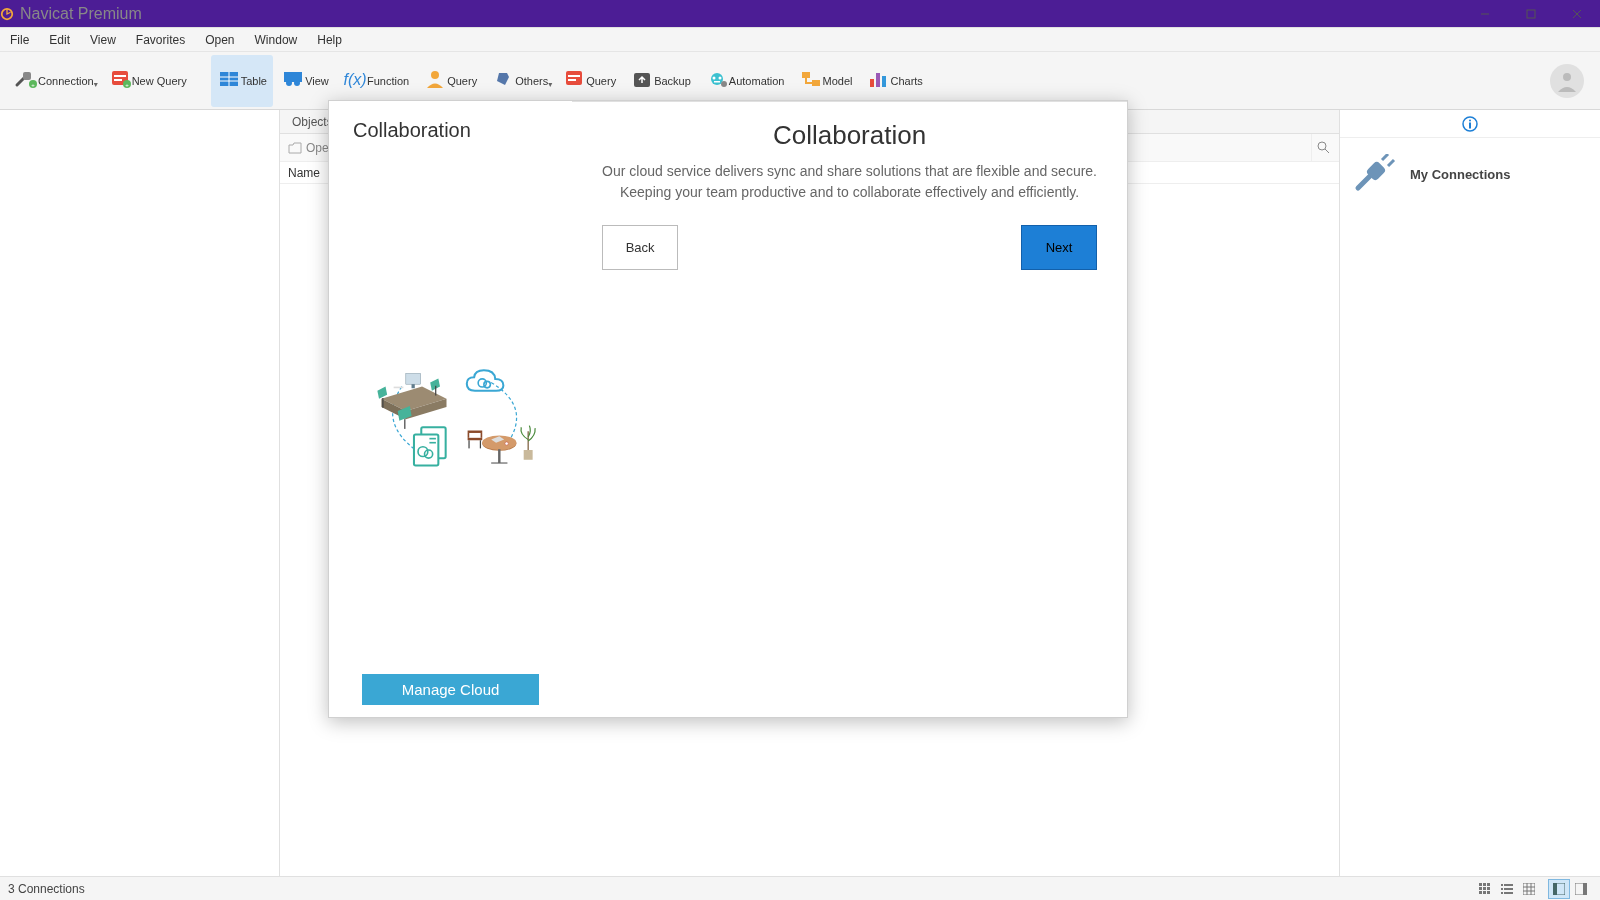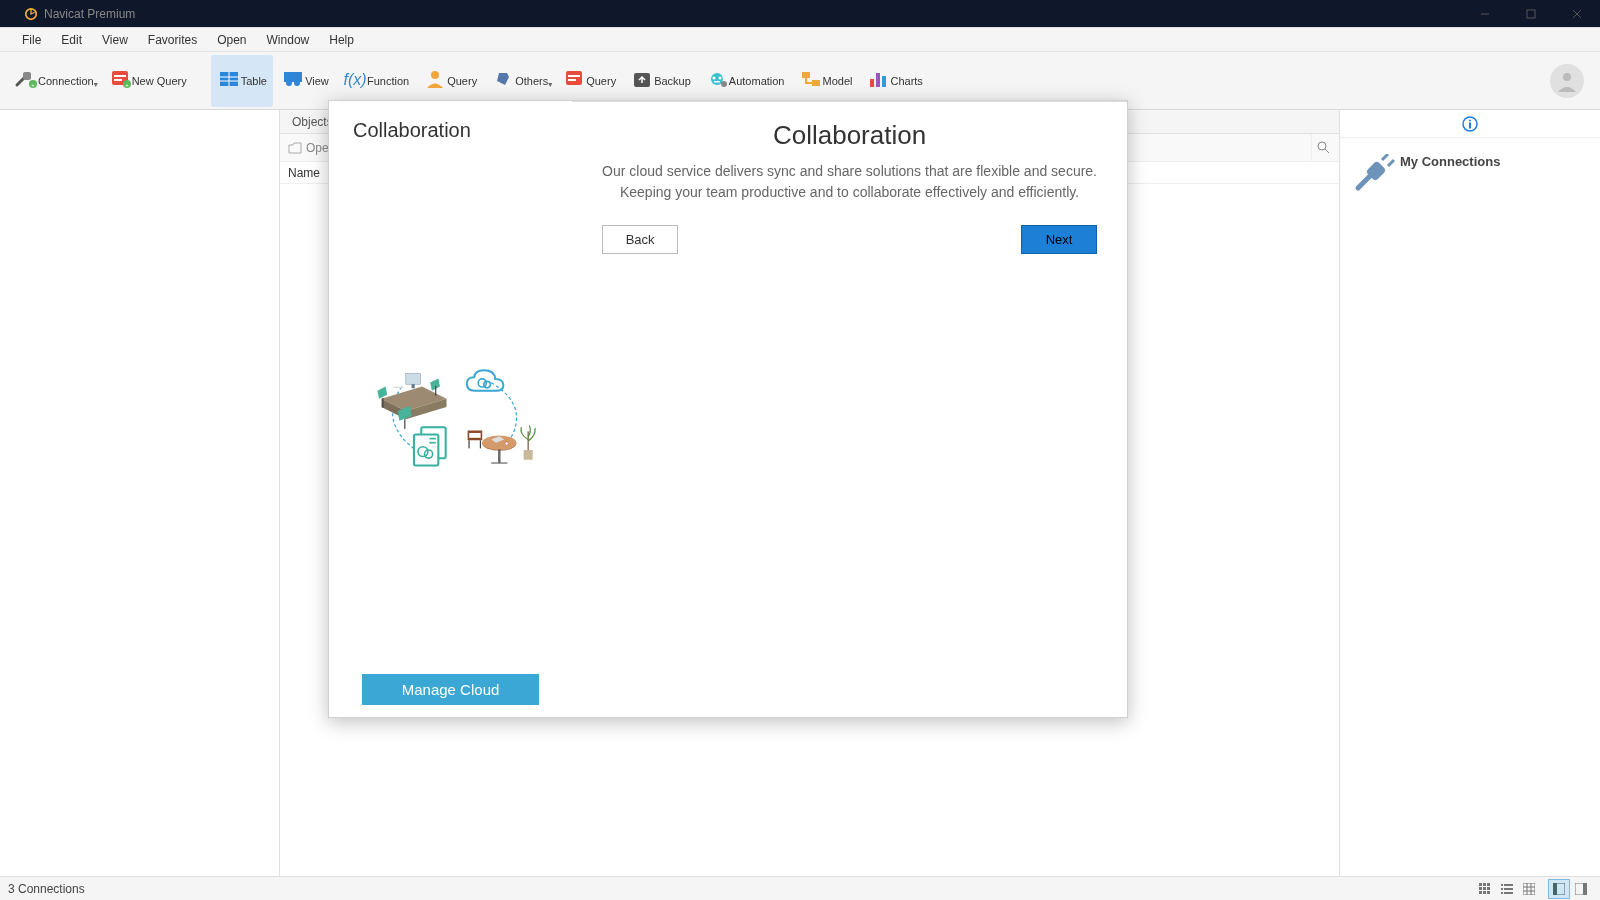--- a/index.html
+++ b/index.html
@@ -1,25 +1,25 @@
 <!DOCTYPE html>
 <html><head>
 <meta charset="utf-8">
 <style>
 * { margin: 0; padding: 0; box-sizing: border-box; font-family: "Segoe UI", Tahoma, sans-serif; }
 body { background: #fff; width: 1600px; height: 900px; overflow: hidden; position: relative; }
 
 
-.titlebar { height: 28px; background: #0f172a; border-bottom: 1px solid #e0e0e0; display: flex; align-items: center; padding-left: 24px; color: #888; font-size: 12px; }
+.titlebar { height: 28px; background: #4c1d95; border-bottom: 1px solid #e0e0e0; display: flex; align-items: center; padding-left: 0; color: #888; font-size: 16px; }
 .titlebar-icon { width: 14px; height: 14px; margin-right: 6px; }
 .window-controls { margin-left: auto; display: flex; }
 .win-btn { width: 46px; height: 28px; display: flex; align-items: center; justify-content: center; color: #555; font-size: 13px; cursor: pointer; }
 
 
-.menubar { height: 24px; background: #f5f5f5; display: flex; align-items: center; padding-left: 12px; border-bottom: 1px solid #e5e5e5; }
+.menubar { height: 24px; background: #f5f5f5; display: flex; align-items: center; padding-left: 0; border-bottom: 1px solid #e5e5e5; }
 .menu-item { padding: 3px 10px; font-size: 12px; color: #333; cursor: pointer; }
 
 
 .toolbar { height: 58px; background: #f5f5f5; border-bottom: 1px solid #d8d8d8; display: flex; align-items: center; padding: 0 8px; gap: 2px; }
 .tool-btn { display: flex; flex-direction: row; align-items: center; justify-content: center; min-width: 60px; height: 52px; padding: 2px 6px; font-size: 11px; color: #333; cursor: pointer; border-radius: 3px; position: relative; }
 .tool-btn.active { background: #d5e7f7; }
 .tool-btn svg { margin-bottom: 3px; }
 .tool-caret { position: absolute; right: 2px; bottom: 18px; font-size: 8px; color: #666; }
 .user-avatar { margin-left: auto; margin-right: 8px; width: 34px; height: 34px; border-radius: 50%; background: #e0e0e0; display: flex; align-items: center; justify-content: center; }
 
@@ -31,41 +31,41 @@
 
 
 .tab-header { height: 24px; background: #f5f5f5; border-bottom: 1px solid #e0e0e0; display: flex; align-items: center; padding-left: 12px; font-size: 12px; color: #555; }
 .open-row { height: 28px; background: #f9f9f9; border-bottom: 1px solid #eee; display: flex; align-items: center; padding-left: 8px; font-size: 12px; color: #666; }
 .open-row svg { margin-right: 4px; }
 .search-cell { margin-left: auto; width: 28px; height: 28px; display: flex; align-items: center; justify-content: center; border-left: 1px solid #eee; }
 .name-hdr { height: 22px; background: #fff; border-bottom: 1px solid #eee; padding-left: 8px; font-size: 12px; color: #333; display: flex; align-items: center; }
 
 
 .info-row { height: 28px; display: flex; align-items: center; justify-content: center; border-bottom: 1px solid #eee; }
-.conn-row { display: flex; padding: 16px 12px; }
+.conn-row { display: flex; align-items: center; padding: 16px 12px; gap: 10px; }
 .conn-row b { font-size: 13px; color: #444; font-weight: 600; }
 
 
 .statusbar { height: 24px; background: #f5f5f5; border-top: 1px solid #e0e0e0; display: flex; align-items: center; padding: 0 8px; font-size: 12px; color: #444; }
 .status-right { margin-left: auto; display: flex; gap: 0; }
 .status-icon { width: 22px; height: 20px; display: flex; align-items: center; justify-content: center; border: 1px solid transparent; cursor: pointer; }
 .status-icon.selected { background: #cfe6f7; border: 1px solid #7fb8e0; }
 
 
 .modal { position: absolute; left: 328px; top: 100px; width: 800px; height: 618px; background: #fff; box-shadow: 0 4px 18px rgba(0,0,0,0.25); border: 1px solid #d0d0d0; display: flex; }
 .modal-top { flex: 1; padding: 18px 24px 12px 24px; display: flex; flex-direction: column; }
 .modal-title { font-size: 20px; color: #333; margin-bottom: 14px; }
 .illustration { flex: 1; display: flex; align-items: center; justify-content: center; position: relative; }
 .illustration svg { max-width: 100%; }
 .manage-btn { align-self: center; background: #3aa7d4; color: #fff; border: none; padding: 7px 40px; font-size: 15px; cursor: pointer; margin-top: 8px; }
 .modal-bottom { border-top: 1px solid #e0e0e0; padding: 18px 30px 22px 30px; text-align: center; }
 .modal-heading { font-size: 26px; color: #333; margin-bottom: 10px; }
 .modal-desc { font-size: 14px; color: #666; line-height: 1.5; }
 .modal-footer { display: flex; justify-content: space-between; margin-top: 22px; }
-.btn { min-width: 76px; padding: 6px 20px; font-size: 13px; cursor: pointer; }
+.btn { min-width: 76px; padding: 14px 20px; font-size: 13px; cursor: pointer; }
 .btn-back { background: #fff; border: 1px solid #bbb; color: #333; }
 .btn-next { background: #1d7fd6; border: 1px solid #1260ab; color: #000000; }
 </style>
 </head>
 <body>
 
 <div class="titlebar">
   <svg class="titlebar-icon" viewBox="0 0 16 16">
       <circle cx="8" cy="8" r="6" fill="none" stroke="#f2a73b" stroke-width="2"></circle>
       <path d="M8 2 L8 8 L12 6" stroke="#f2a73b" stroke-width="1.5" fill="none"></path>

